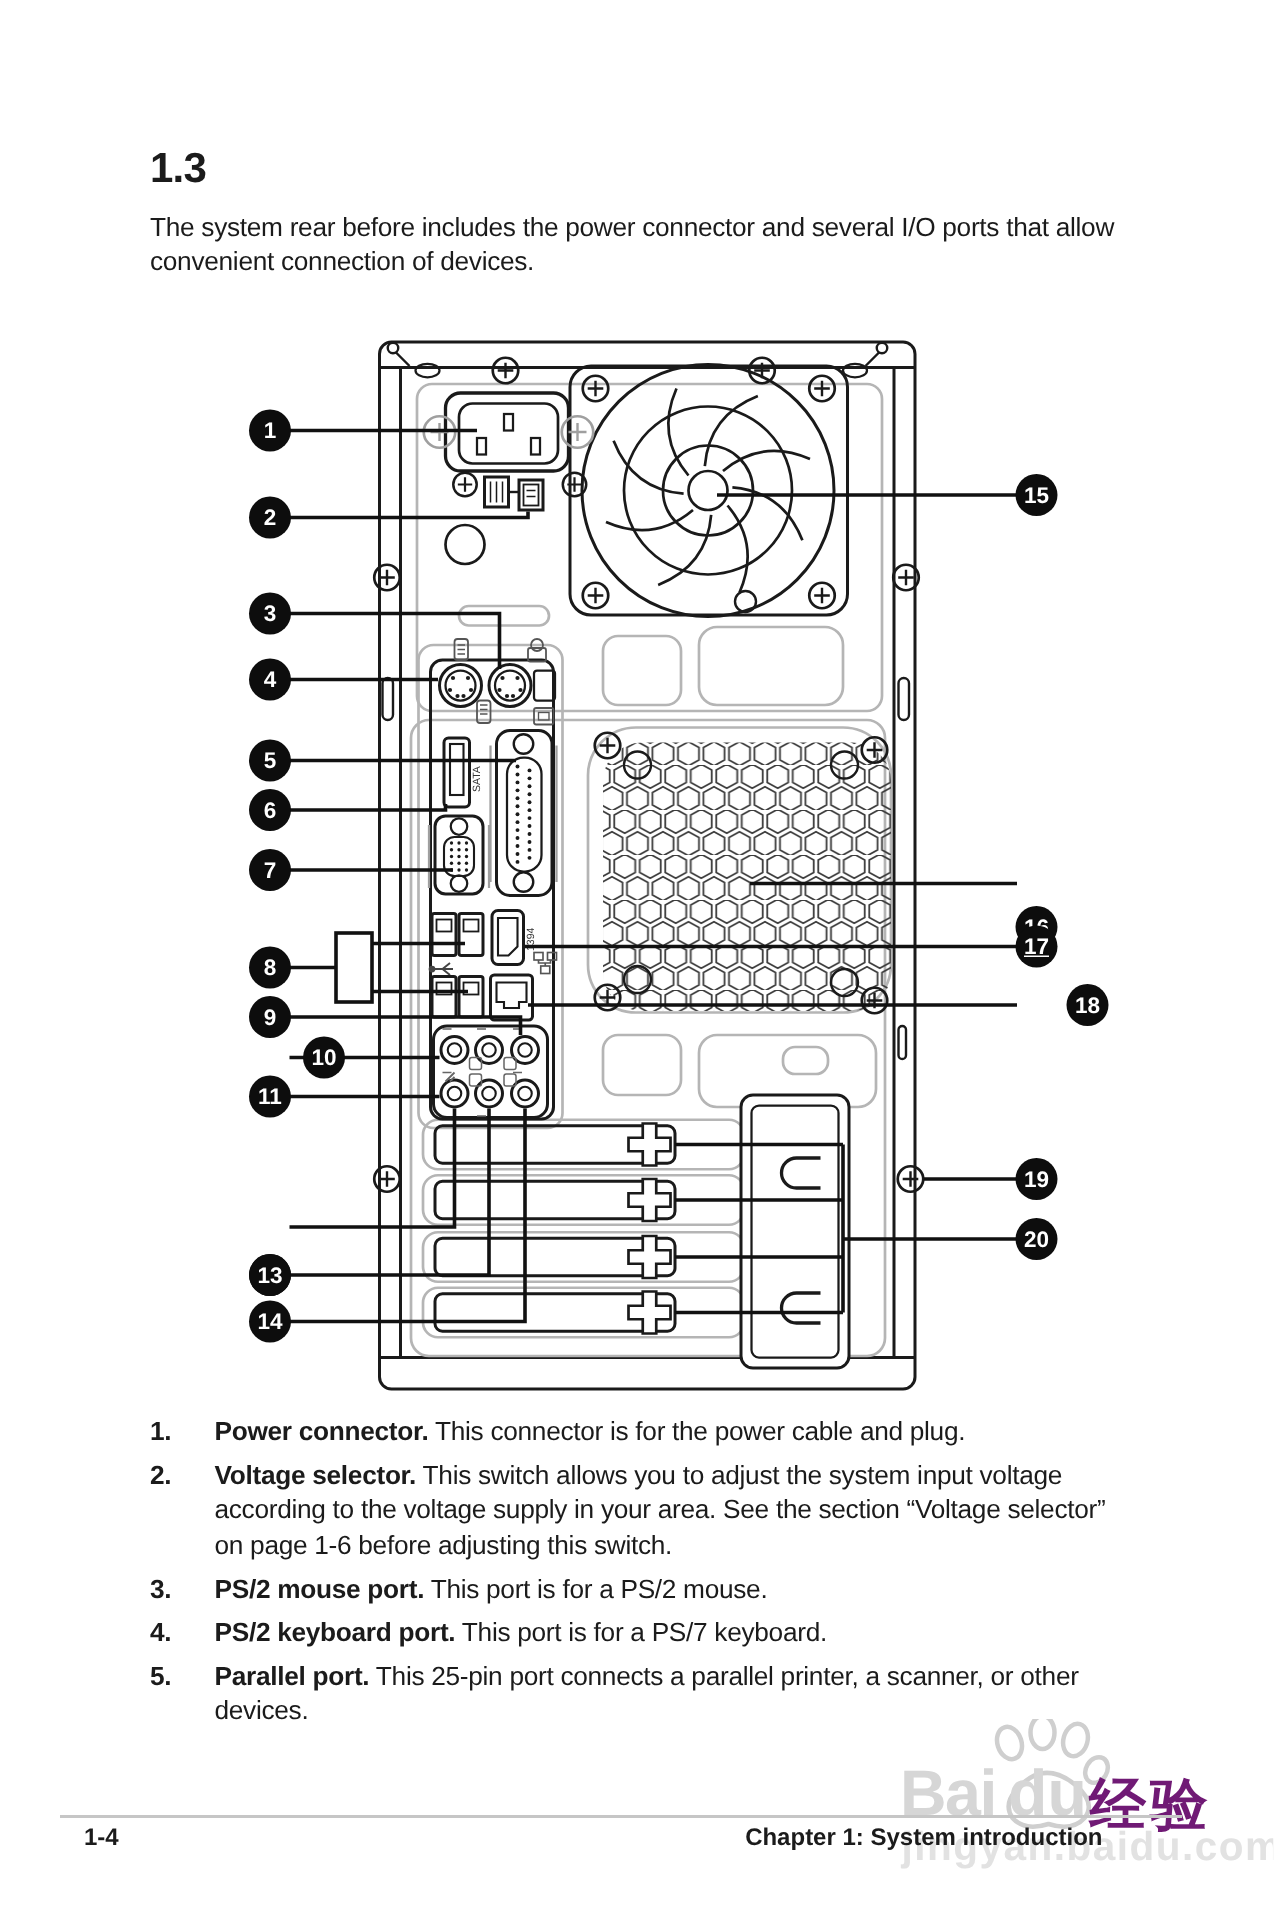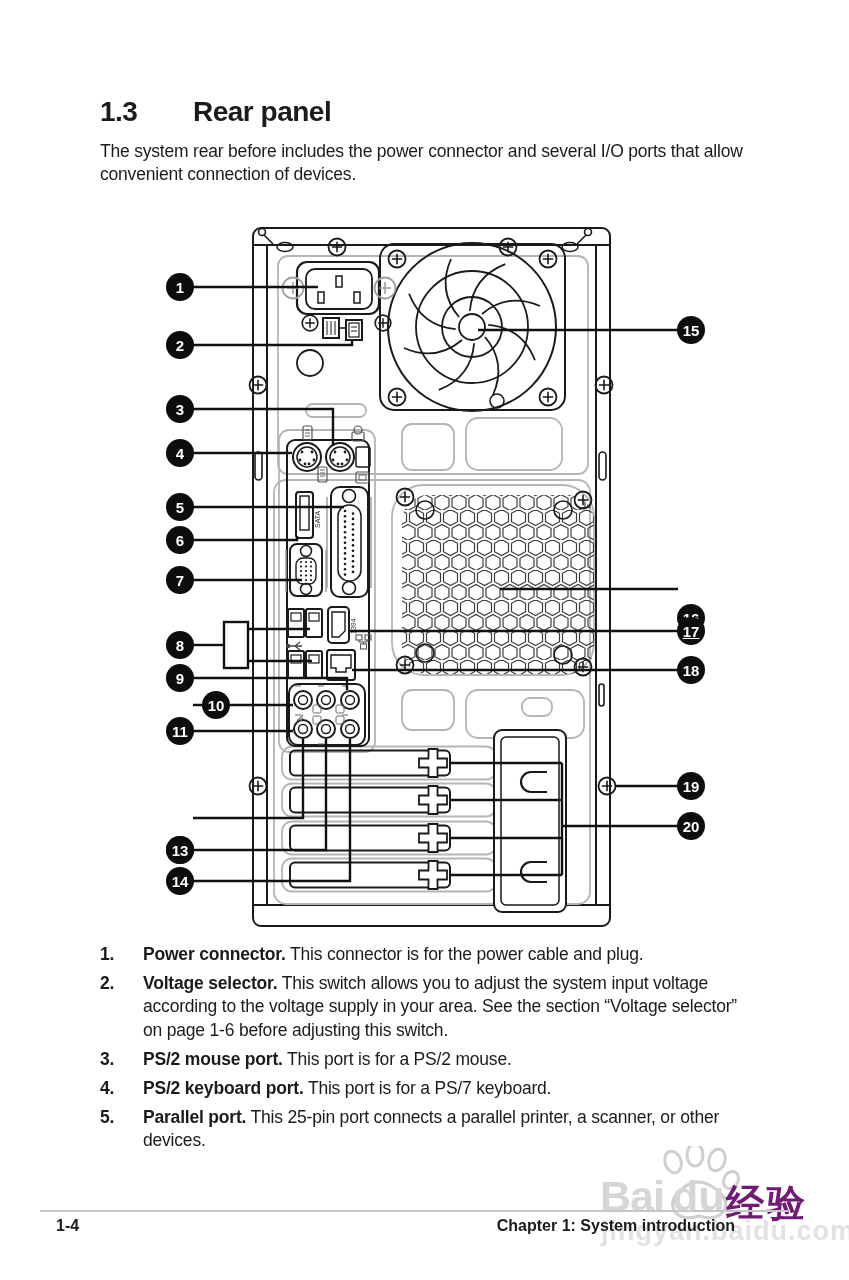--- a/index.html
+++ b/index.html
@@ -44,21 +44,20 @@
       <ellipse cx="76" cy="34" rx="7" ry="9" transform="rotate(30 76 34)"></ellipse>
       <path d="M22,48 q18,-22 40,-4 q14,12 6,22 q-8,9 -24,4 q-16,5 -24,-4 q-6,-9 2,-18 z"></path>
     </g>
   </svg>
   <div class="wm wm-bai">Bai</div>
   <div class="wm wm-du">du</div>
   <div class="wm wm-cn">经验</div>
   <div class="wm wm-url">jingyan.baidu.com</div>
 
   <div class="sec-num">1.3</div>
-  <div class="sec-title">Rear panel</div>
   <div class="intro">The system rear before includes the power connector and several I/O ports that allow convenient connection of devices.</div>
 
   <svg id="diagram-svg" width="849" height="960" viewBox="0 0 849 960">
     <defs>
       <g id="phil" stroke="#1a1a1a" stroke-width="1.6" fill="none">
         <circle r="8.5" stroke-width="1.8"></circle>
           <path d="M-5.2,0 H5.2 M0,-5.2 V5.2"></path>
       </g>
       <g id="philg" stroke="#9f9f9f" stroke-width="1.6" fill="none">
         <circle r="10.5" stroke-width="1.8"></circle>
@@ -370,21 +369,21 @@
       <div class="callout" style="left: 166px; top: 631px;">8</div>
       <div class="callout" style="left: 166px; top: 664px;">9</div>
       <div class="callout" style="left: 166px; top: 691px; margin-left: 36px;">10</div>
       <div class="callout" style="left: 166px; top: 717px;">11</div>
       <div class="callout" style="left: 166px; top: 836px;">12</div>
       <div class="callout" style="left: 166px; top: 836px;">13</div>
       <div class="callout" style="left: 166px; top: 867px;">14</div>
       <div class="callout" style="left: 677px; top: 316px;">15</div>
       <div class="callout" style="left: 677px; top: 604px;">16</div>
       <div class="callout" style="left: 677px; top: 617px; text-decoration: underline;">17</div>
-      <div class="callout" style="left: 677px; top: 656px; text-align: right;">18</div>
+      <div class="callout" style="left: 711px; top: 656px; text-align: right;">18</div>
       <div class="callout" style="left: 677px; top: 772px;">19</div>
       <div class="callout" style="left: 677px; top: 812px;">20</div>
     </div>
 
   <div class="desc-list">
     <div class="d-item">
       <span class="d-num">1.</span>
       <span class="d-body"><span class="term">Power connector.</span><span> This connector is for the power cable and plug.</span></span>
     </div>
     <div class="d-item">

